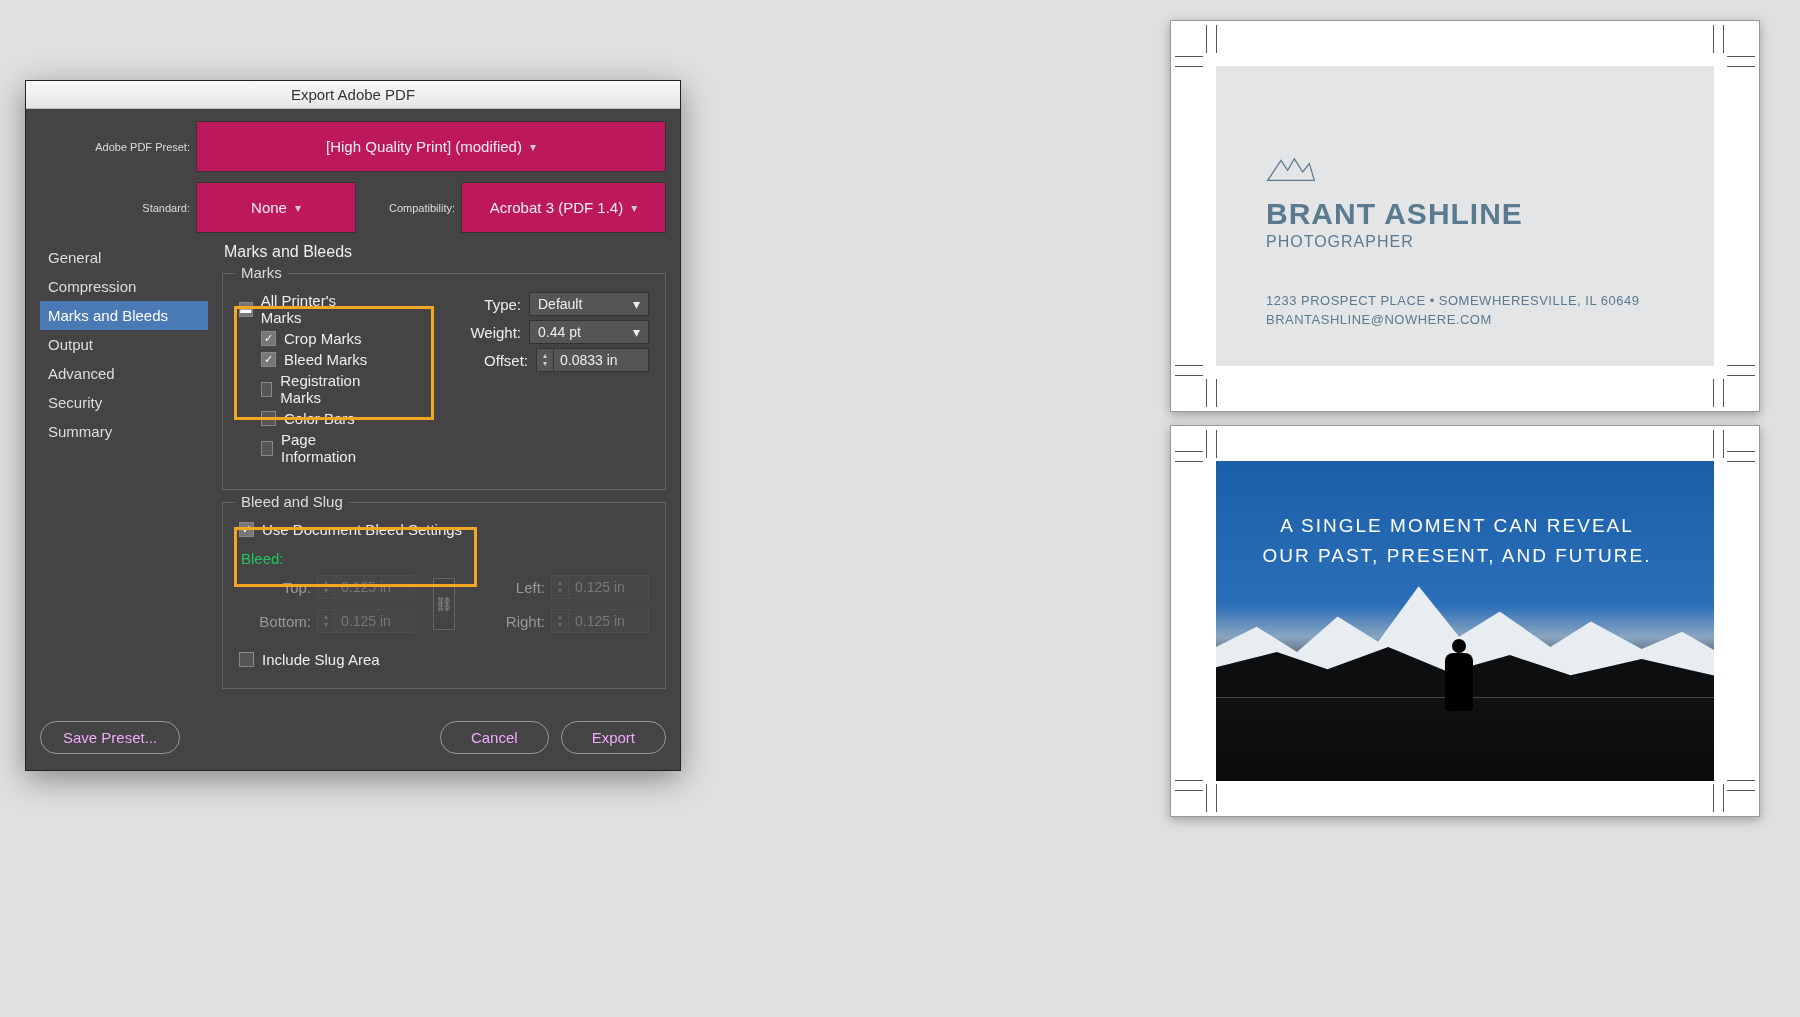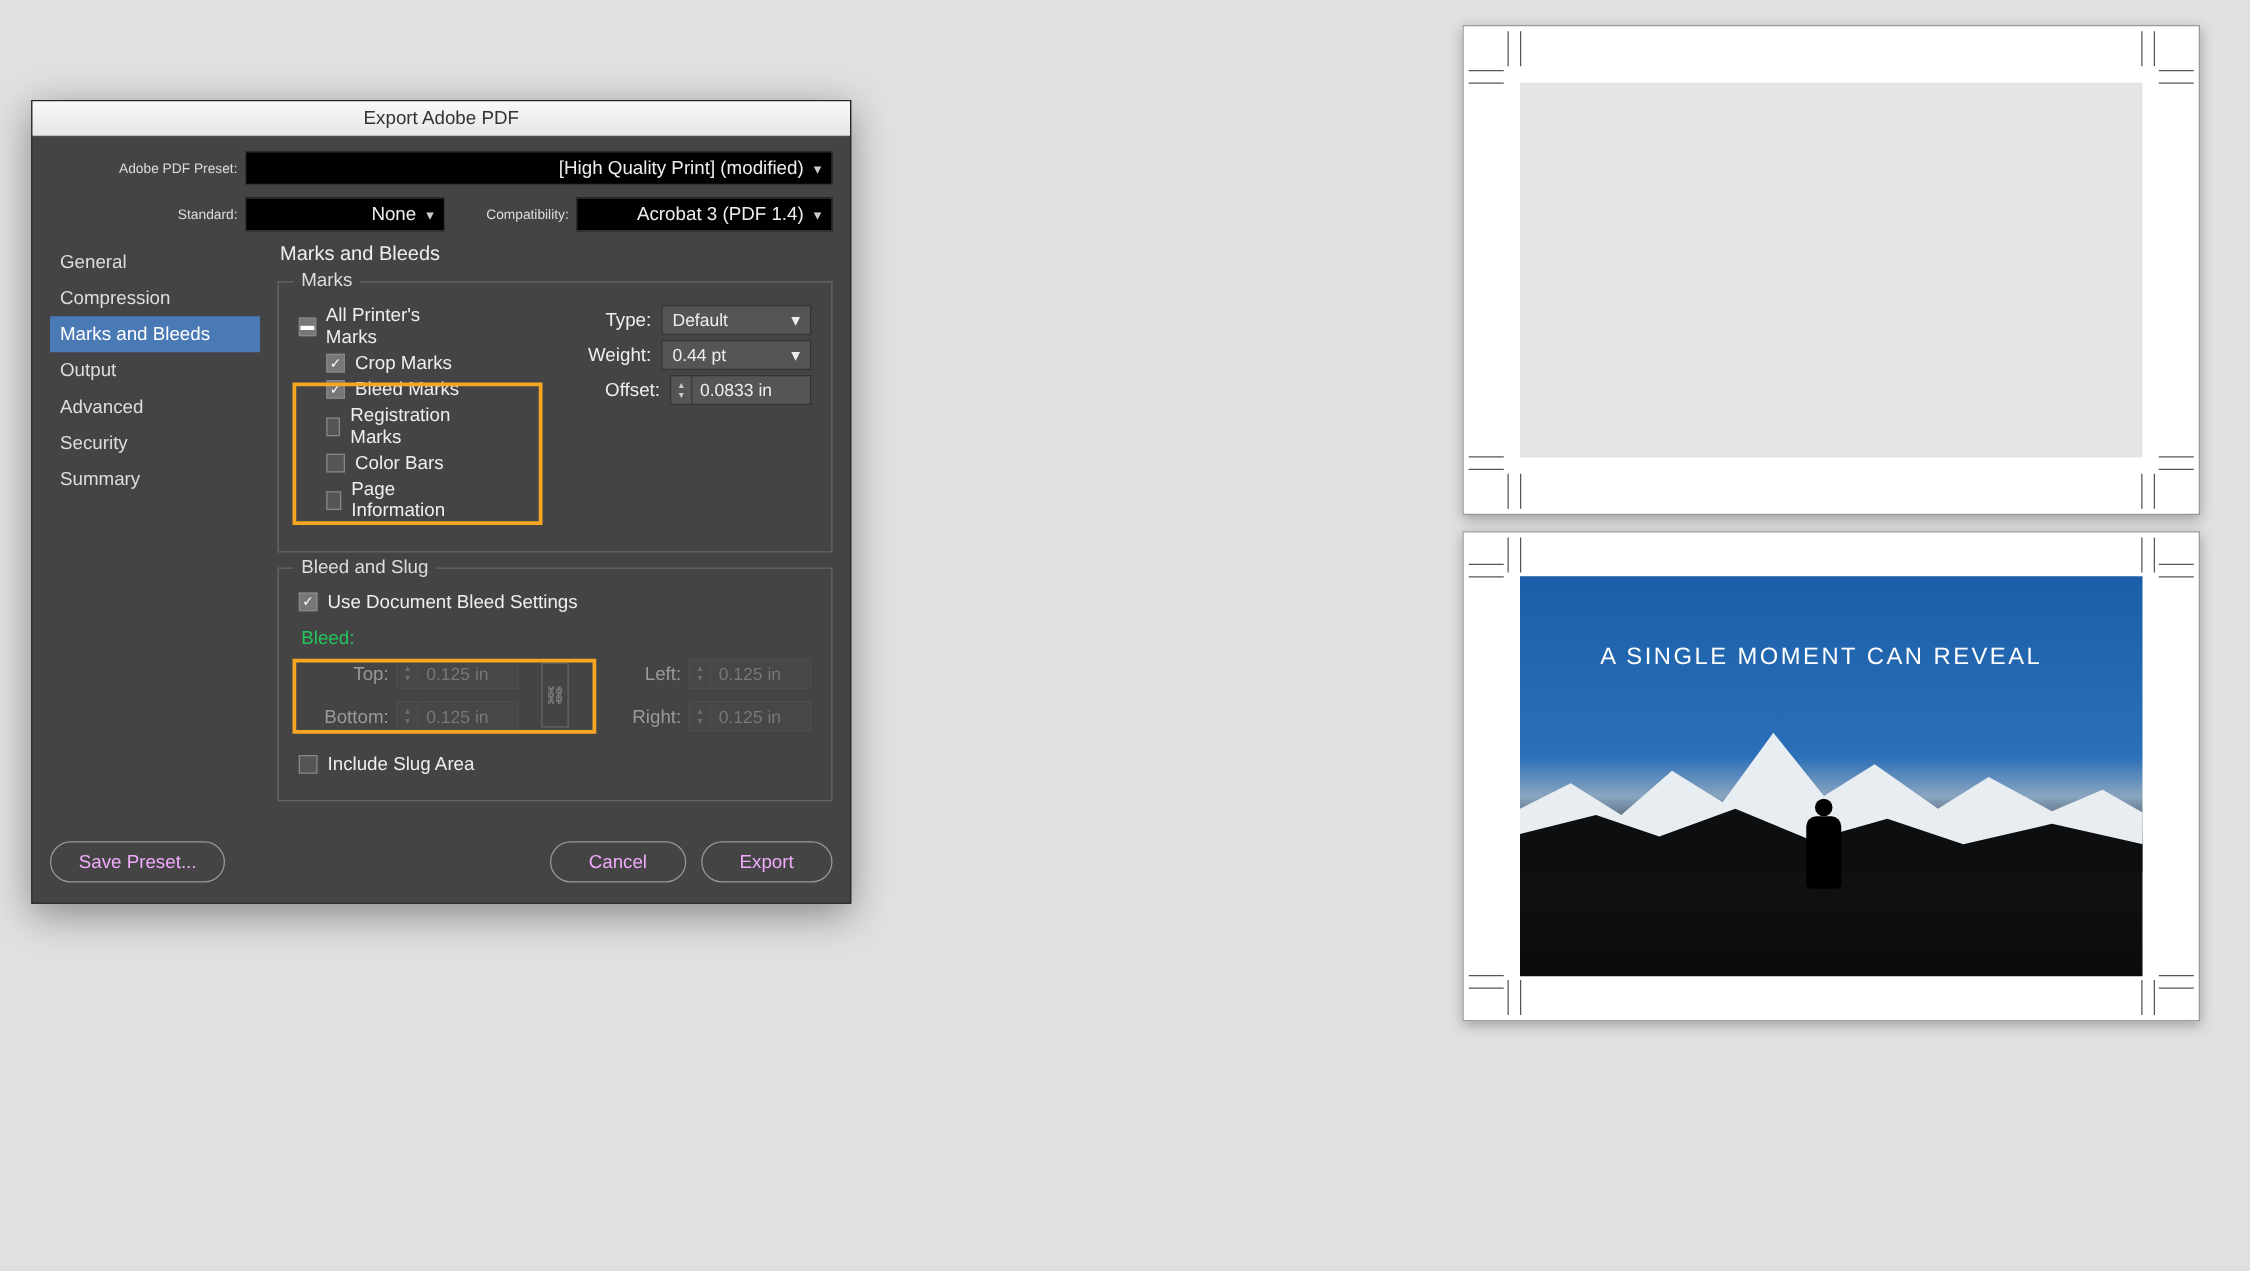--- a/index.html
+++ b/index.html
@@ -6,21 +6,21 @@
 body { background: #e0e0e0; width: 1800px; height: 1017px; position: relative; }
 
 
 .dialog { position: absolute; left: 25px; top: 80px; width: 656px; background: #444; border: 1px solid #222; box-shadow: 0 8px 30px rgba(0,0,0,.4); }
 .titlebar { height: 28px; background: linear-gradient(#f9f9f9,#e6e6e6); border-bottom: 1px solid #bbb; text-align: center; line-height: 28px; font-size: 15px; color: #333; }
 .content { background: #444; color: #ddd; padding: 12px 14px 16px; }
 
 .row { display: flex; align-items: center; margin-bottom: 10px; }
 .lblr { text-align: right; font-size: 11px; color: #ddd; }
 .presetlbl { width: 150px; }
-.select { background: #000000; border: 1px solid #333; color: #eee; font-size: 15px; padding: 4px 8px; position: relative; display: flex; align-items: center; justify-content: flex-end; }
+.select { background: #be185d; border: 1px solid #333; color: #eee; font-size: 15px; padding: 16px 8px; position: relative; display: flex; align-items: center; justify-content: center; }
 .select .chev { margin-left: 8px; font-size: 12px; color: #ccc; }
 .preset { flex: 1; margin-left: 6px; }
 .stdsel { width: 160px; margin-left: 6px; }
 .compsel { width: 205px; margin-left: 6px; }
 
 .body { display: flex; gap: 14px; margin-top: 8px; }
 .sidebar { width: 170px; }
 .sbi { padding: 6px 8px; font-size: 15px; color: #ddd; background: #444; cursor: default; }
 .sbi.active { background: #4a7ab5; color: #fff; }
 
@@ -268,31 +268,41 @@
   <div class="cm h" style="left:4px;bottom:35px"></div>
   <div class="cm v" style="left:35px;bottom:4px"></div>
   <div class="cm h" style="left:4px;bottom:45px"></div>
   <div class="cm v" style="left:45px;bottom:4px"></div>
 
   <div class="cm h" style="right:4px;bottom:35px"></div>
   <div class="cm v" style="right:35px;bottom:4px"></div>
   <div class="cm h" style="right:4px;bottom:45px"></div>
   <div class="cm v" style="right:45px;bottom:4px"></div>
 
+  <div class="cardcontent">
+    <svg class="mlogo" viewBox="0 0 60 36">
+        <path d="M2 34 L18 10 L26 22 L34 8 L44 24 L52 14 L58 34 Z" fill="none" stroke="#5a7a8f" stroke-width="1.5"></path>
+      </svg>
+    <div class="name">BRANT ASHLINE</div>
+    <div class="subtitle">PHOTOGRAPHER</div>
+    <div class="addr">1233 PROSPECT PLACE  •  SOMEWHERESVILLE, IL 60649</div>
+    <div class="email">BRANTASHLINE@NOWHERE.COM</div>
+  </div>
 </div>
 
 <div class="preview pv2">
   <div class="photo">
     <svg class="mtn" viewBox="0 0 500 120" preserveAspectRatio="none">
       <path d="M0 120 L0 70 L40 50 L80 75 L120 40 L160 65 L200 10 L240 60 L280 35 L330 70 L370 45 L420 72 L460 55 L500 78 L500 120 Z" fill="#e8edf2"></path>
       <path d="M0 120 L0 90 L60 75 L110 92 L170 70 L230 95 L290 78 L350 98 L420 82 L500 100 L500 120 Z" fill="#0d0e10"></path>
     </svg>
     <div class="silh"></div>
     <div class="quote">
       <div>A SINGLE MOMENT CAN REVEAL</div>
+      <div>OUR PAST, PRESENT, AND FUTURE.</div>
     </div>
   </div>
   <div class="cm h" style="left:4px;top:25px"></div>
   <div class="cm v" style="left:35px;top:4px"></div>
   <div class="cm h" style="left:4px;top:35px"></div>
   <div class="cm v" style="left:45px;top:4px"></div>
   <div class="cm h" style="right:4px;top:25px"></div>
   <div class="cm v" style="right:35px;top:4px"></div>
   <div class="cm h" style="right:4px;top:35px"></div>
   <div class="cm v" style="right:45px;top:4px"></div>

